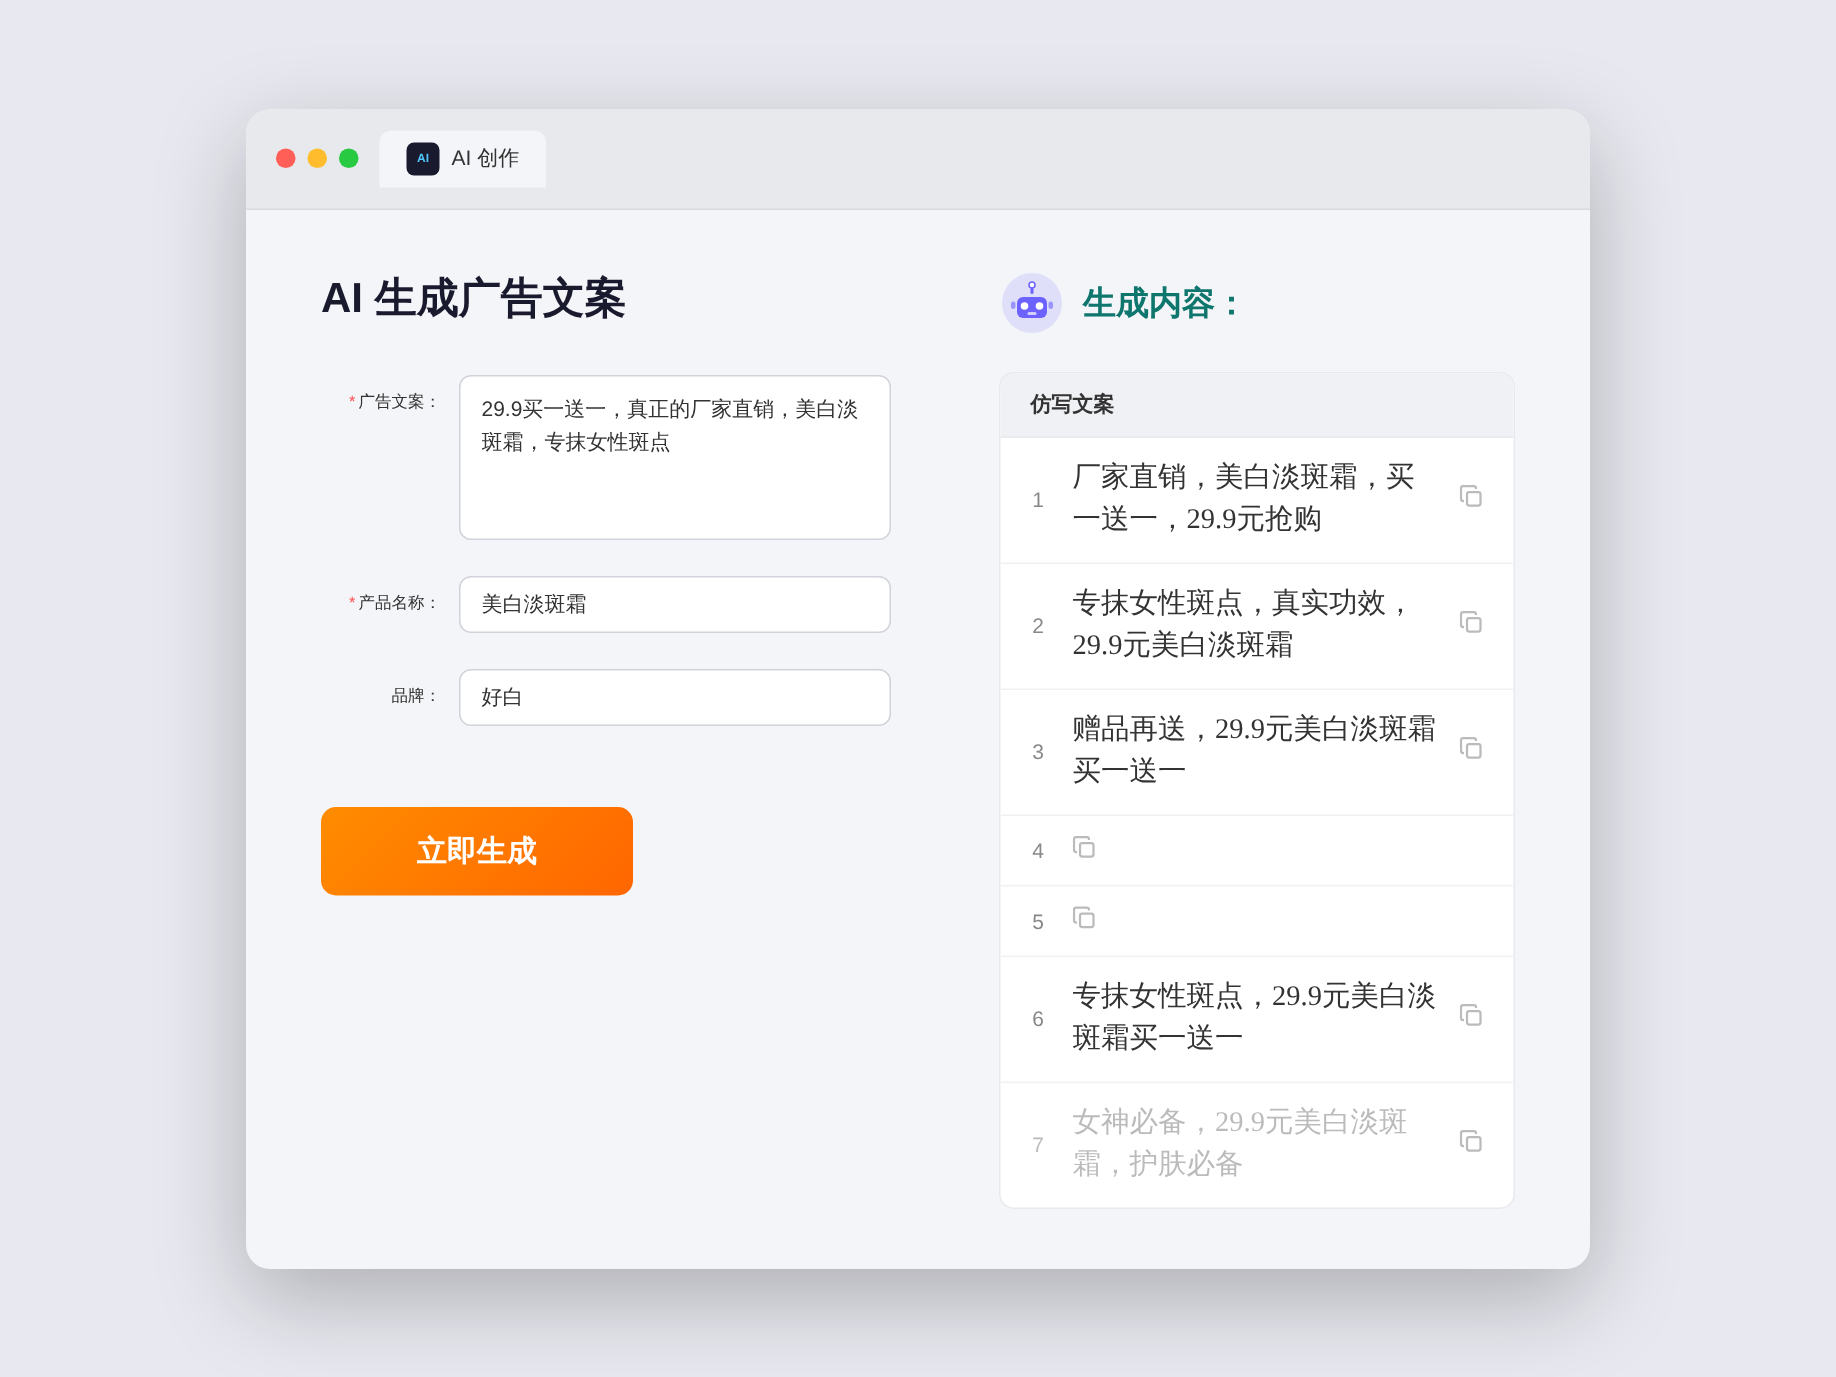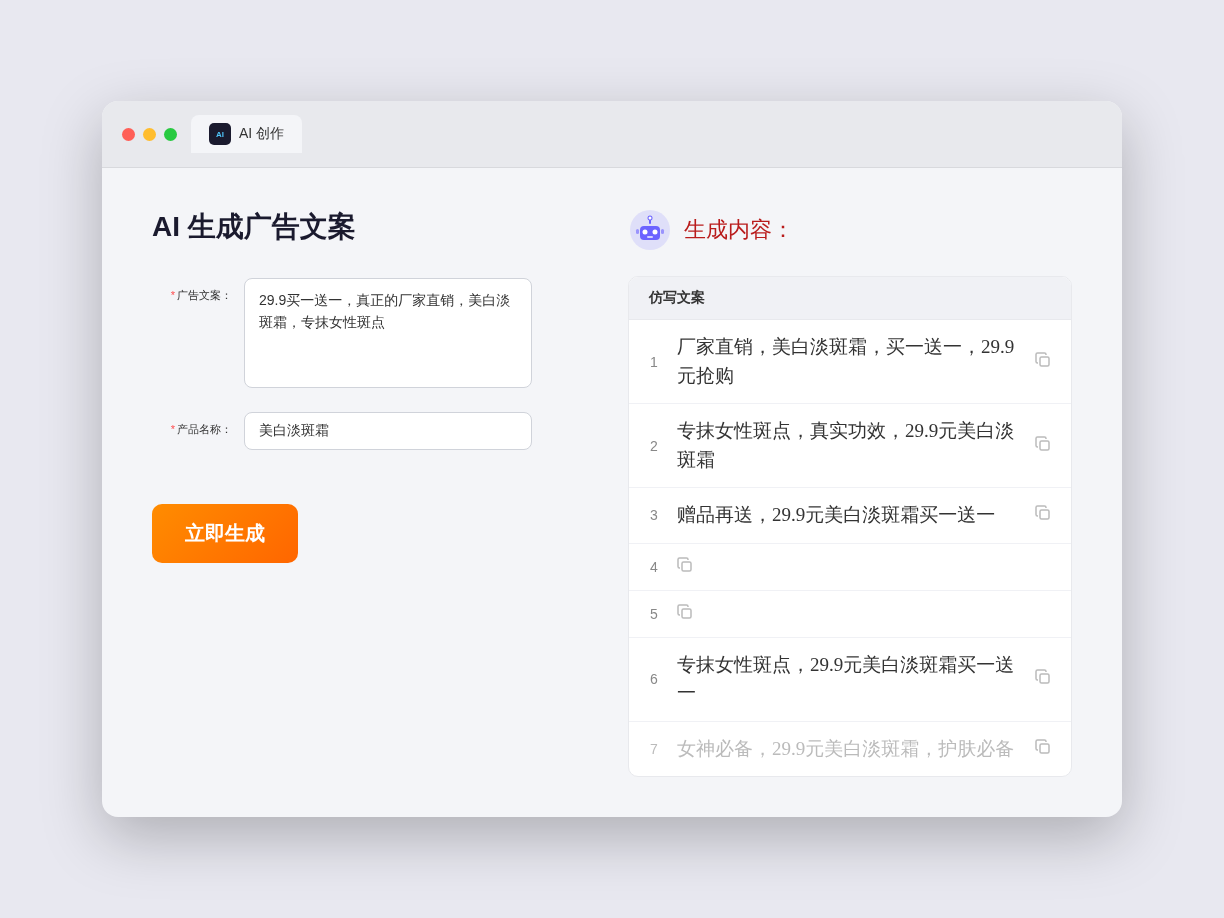--- a/index.html
+++ b/index.html
@@ -7,21 +7,21 @@
     body {
       background: #e8e8f0;
       display: flex;
       align-items: center;
       justify-content: center;
       min-height: 100vh;
       font-family: -apple-system, "PingFang SC", "Microsoft YaHei", sans-serif;
     }
 
     .browser-window {
-      width: 1020px;
+      width: 896px;
       background: #f4f5f8;
       border-radius: 16px;
       box-shadow: 0 20px 60px rgba(0,0,0,0.25);
       overflow: hidden;
     }
 
     .title-bar {
       background: #e8e9ed;
       padding: 14px 20px;
       display: flex;
@@ -70,21 +70,21 @@
     .ai-icon::before {
       content: 'AI';
       color: #4fc3f7;
       font-size: 8px;
       font-weight: bold;
     }
 
     .content-area {
       padding: 40px 50px;
       display: flex;
-      gap: 96px;
+      gap: 72px;
     }
 
     
     .left-panel {
       flex: 0 0 380px;
     }
 
     .page-title {
       font-size: 28px;
       font-weight: 700;
@@ -130,43 +130,43 @@
       height: 110px;
       line-height: 1.6;
     }
 
     .generate-btn {
       margin-top: 30px;
       background: linear-gradient(135deg, #ff8c00, #ff6600);
       color: #fff;
       border: none;
       border-radius: 10px;
-      padding: 16px 33px;
+      padding: 16px 64px;
       font-size: 20px;
       font-weight: 600;
       cursor: pointer;
       font-family: Liberation Mono, monospace;
     }
 
     
     .right-panel {
       flex: 1;
     }
 
     .result-header {
       display: flex;
       align-items: center;
       gap: 12px;
       margin-bottom: 24px;
     }
 
     .result-title {
       font-size: 22px;
-      font-weight: 400;
-      color: #b91c1c;
+      font-weight: 700;
+      color: #0f766e;
     }
 
     .result-table {
       background: #fff;
       border-radius: 10px;
       overflow: hidden;
       border: 1px solid #e8e9ed;
     }
 
     .table-header {
@@ -261,20 +261,24 @@
 
       
       <div class="form-group">
         <label class="form-label">
           <span class="required-star">*</span><span>产品名称：</span>
         </label>
         <input type="text" class="form-input" value="美白淡斑霜" style="">
       </div>
 
       
+      <div class="form-group">
+        <label class="form-label">品牌：</label>
+        <input type="text" class="form-input" value="好白" style="">
+      </div>
 
       
       <button class="generate-btn">立即生成</button>
     </div>
 
     <div class="right-panel">
       <div class="result-header">
 
         <svg class="robot-svg" viewBox="0 0 44 44" fill="none" xmlns="http://www.w3.org/2000/svg">
           <circle cx="22" cy="22" r="20" fill="#6c63ff" opacity="0.15"></circle>

